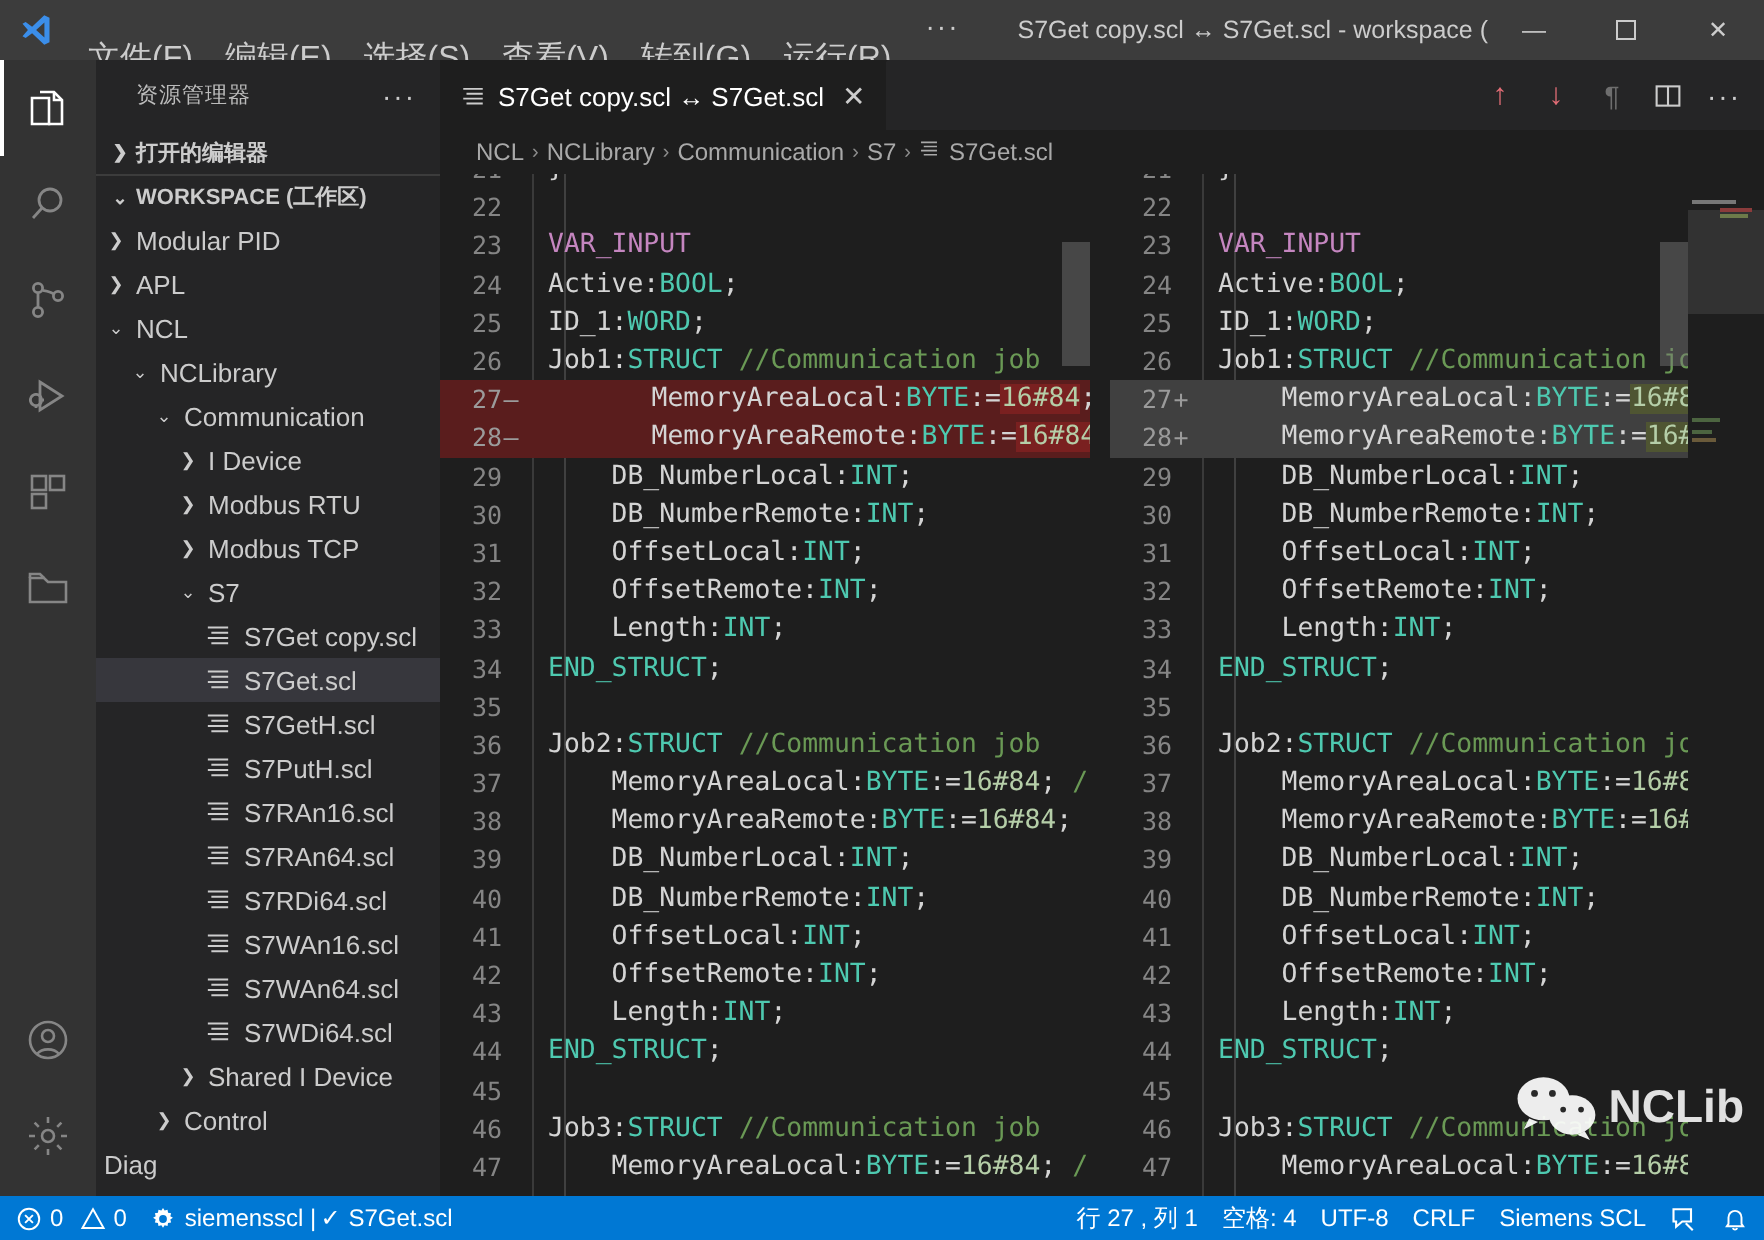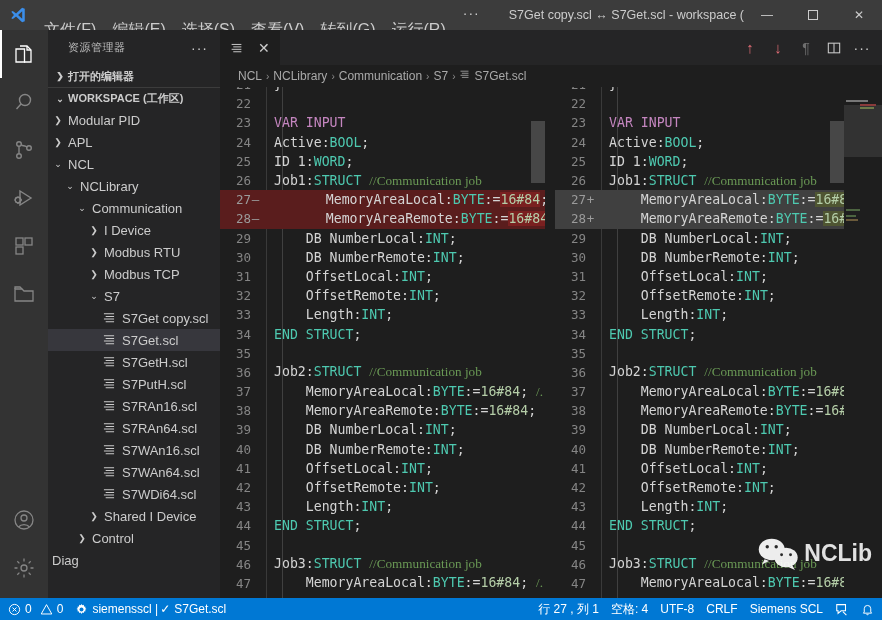--- a/index.html
+++ b/index.html
@@ -113,21 +113,21 @@
   .cline.del .gutter { color: #9b9b9b; }
   .cline.add { background: #404040; }
   .cline.add .gutter { color: #9b9b9b; }
   .w-del { background: #7a2020; }
   .w-add { background: #4f5532; }
 
   .kw   { color: #c586c0; }
   .type { color: #4ec9b0; }
   .ident{ color: #d4d4d4; }
   .num  { color: #b5cea8; }
-  .cmt  { color: #6a9955; font-family: Liberation Serif, serif; }
+  .cmt  { color: #6a9955; }
   .punc { color: #d4d4d4; }
 
   .pane-vline { position: absolute; top:0; bottom:0; width:1px; background:#3a3a3a; left: 46px;}
   .indent-guide { position:absolute; top:0; bottom:0; width:1px; background:#404040; }
 
   .vscroll {
     position: absolute; right: 0; top: 0; width: 14px; bottom: 0;
   }
   .vthumb { position: absolute; left: 0; width: 14px; background: rgba(121,121,121,0.45); }
 
@@ -343,20 +343,28 @@
               </svg>
             </span>
             <span class="label" style="margin-left: 0px;">S7RAn64.scl</span>
           </div>
           <div class="row">
             <span class="file-icon" style="margin-left: 54px;">
               <svg width="14" height="14" viewBox="0 0 16 16" stroke="#cccccc" stroke-width="1.15" fill="none">
                 <path d="M2.2 3.2h11.6M4.2 6.2h9.6M2.2 9.2h11.6M4.2 12.2h9.6"></path>
               </svg>
             </span>
+            <span class="label" style="margin-left: 0px;">S7RDi64.scl</span>
+          </div>
+          <div class="row">
+            <span class="file-icon" style="margin-left: 54px;">
+              <svg width="14" height="14" viewBox="0 0 16 16" stroke="#cccccc" stroke-width="1.15" fill="none">
+                <path d="M2.2 3.2h11.6M4.2 6.2h9.6M2.2 9.2h11.6M4.2 12.2h9.6"></path>
+              </svg>
+            </span>
             <span class="label" style="margin-left: 0px;">S7WAn16.scl</span>
           </div>
           <div class="row">
             <span class="file-icon" style="margin-left: 54px;">
               <svg width="14" height="14" viewBox="0 0 16 16" stroke="#cccccc" stroke-width="1.15" fill="none">
                 <path d="M2.2 3.2h11.6M4.2 6.2h9.6M2.2 9.2h11.6M4.2 12.2h9.6"></path>
               </svg>
             </span>
             <span class="label" style="margin-left: 0px;">S7WAn64.scl</span>
           </div>
@@ -384,20 +392,21 @@
 
     <div class="editorarea">
 
       <div class="tabsrow">
         <div class="tab">
           <span class="t-icon">
             <svg width="13" height="13" viewBox="0 0 16 16" stroke="#cccccc" stroke-width="1.2">
                 <path d="M2 3h12M4 6h10M2 9h12M4 12h10"></path>
               </svg>
           </span>
+          <span class="t-label">S7Get copy.scl ↔ S7Get.scl</span>
           <span class="t-close">✕</span>
         </div>
         <div class="tabs-fill"></div>
         <div class="tab-actions">
           <div class="ta-btn">
               <span style="color:#e06c75;font-size:15px">↑</span>
             </div>
           <div class="ta-btn">
               <span style="color:#e06c75;font-size:15px">↓</span>
             </div>

